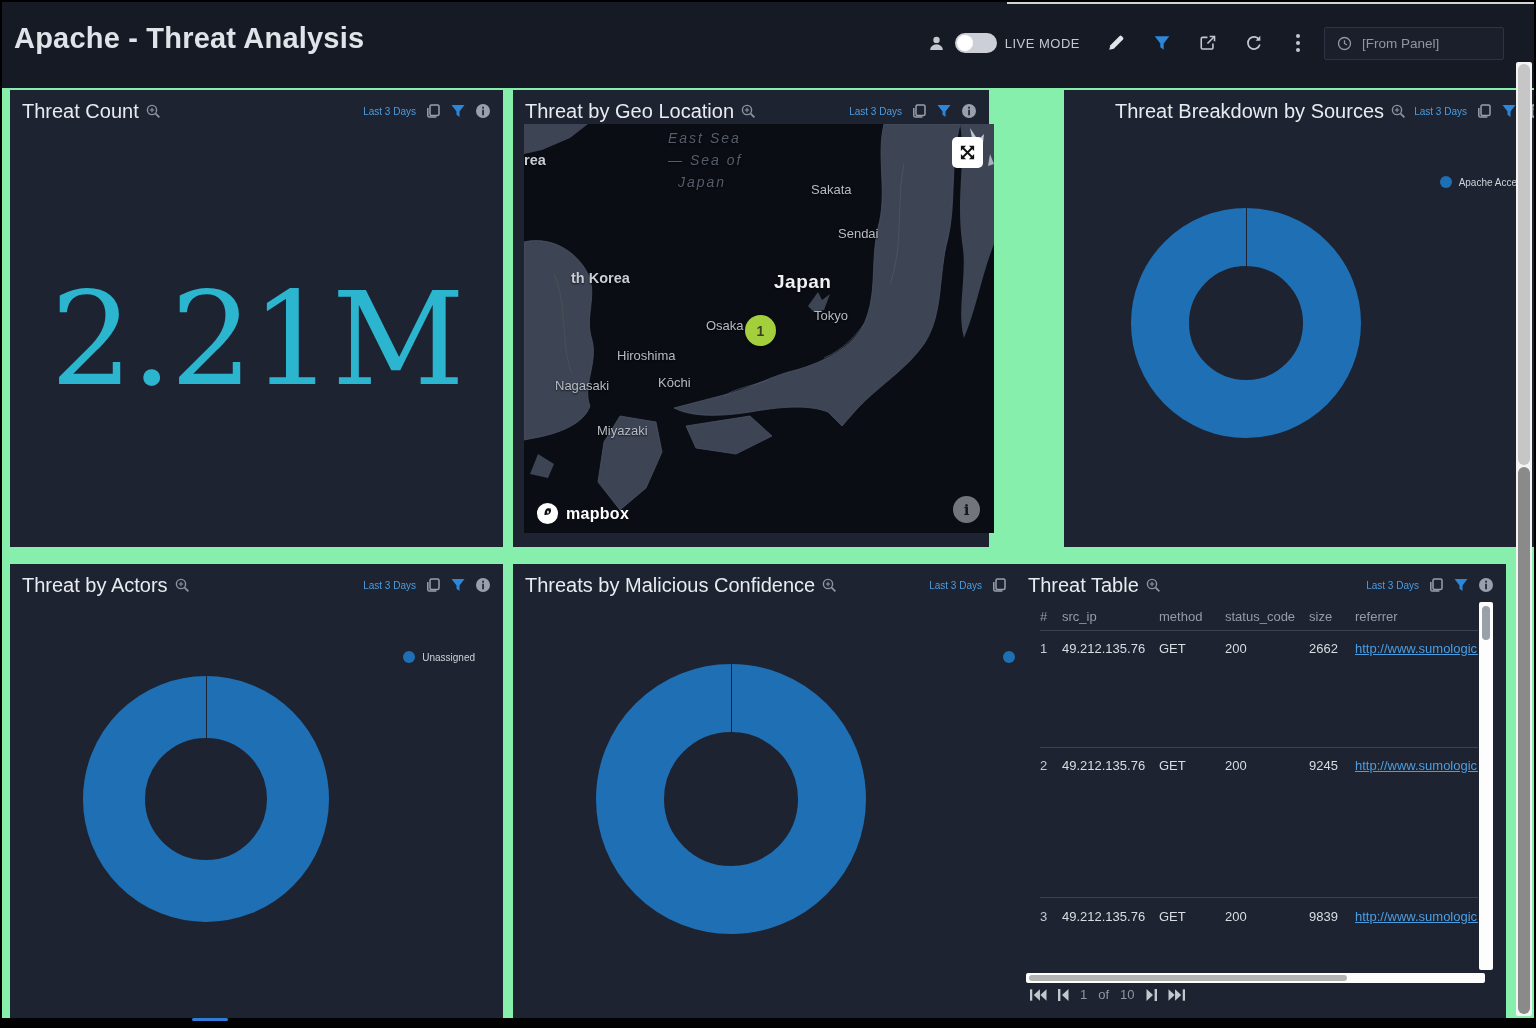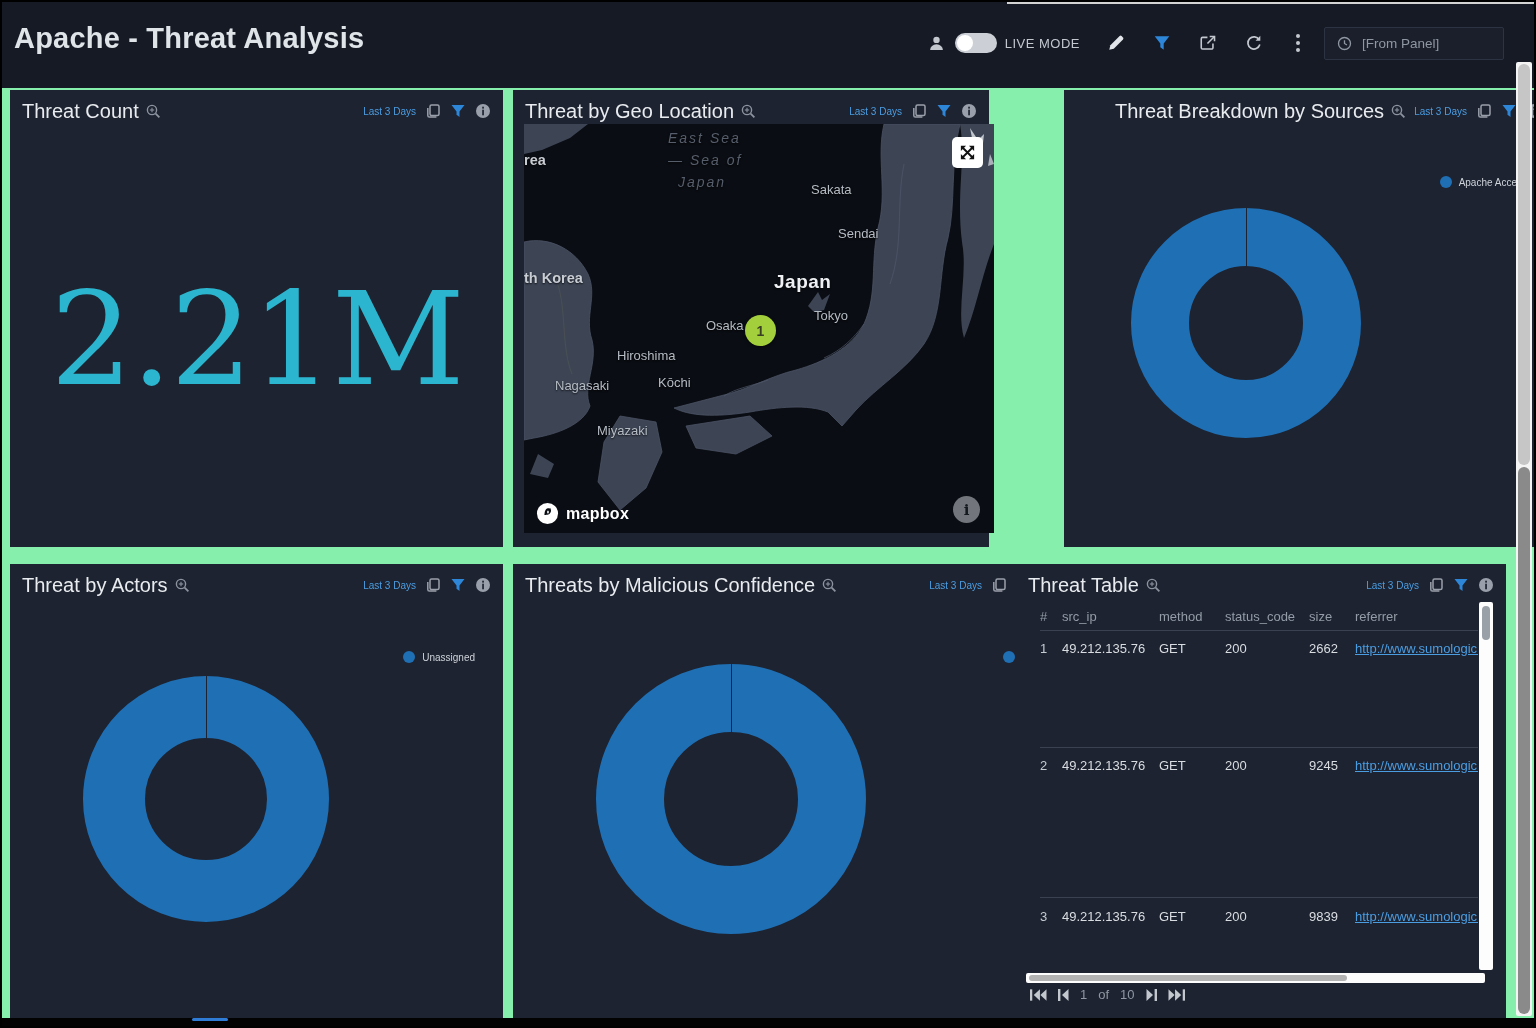--- a/index.html
+++ b/index.html
@@ -59,21 +59,21 @@
   .ml2 {left:144px; top:28px;}
   .ml3 {left:154px; top:50px;}
   .ml4 {left:287px; top:58px;text-align:right;}
   .ml5 {left:314px; top:102px;}
   .ml6 {left:250px; top:147px;}
   .ml7 {left:290px; top:184px;}
   .ml8 {left:182px; top:194px;}
   .ml9 {left:93px; top:224px;}
   .ml10 {left:134px; top:251px;}
   .ml11 {left:31px; top:254px;}
-  .ml12 {left:0px; top:146px;}
+  .ml12 {left:0px; top:146px;padding-left:47px;}
   .ml13 {left:73px; top:299px;}
   .map-marker {
     position:absolute; left:221px; top:191px; width:31px; height:31px; border-radius:50%;
     background:#a4cf3d; display:flex; align-items:center; justify-content:center;
     color:#3a4026; font-size:14px; font-weight:700; cursor:pointer; box-shadow:0 1px 3px rgba(0,0,0,.5);
   }
   .map-expand {
     position:absolute; right:11px; top:13px; width:31px; height:31px; background:#fff; border-radius:5px;
     display:flex; align-items:center; justify-content:center; cursor:pointer;
   }

